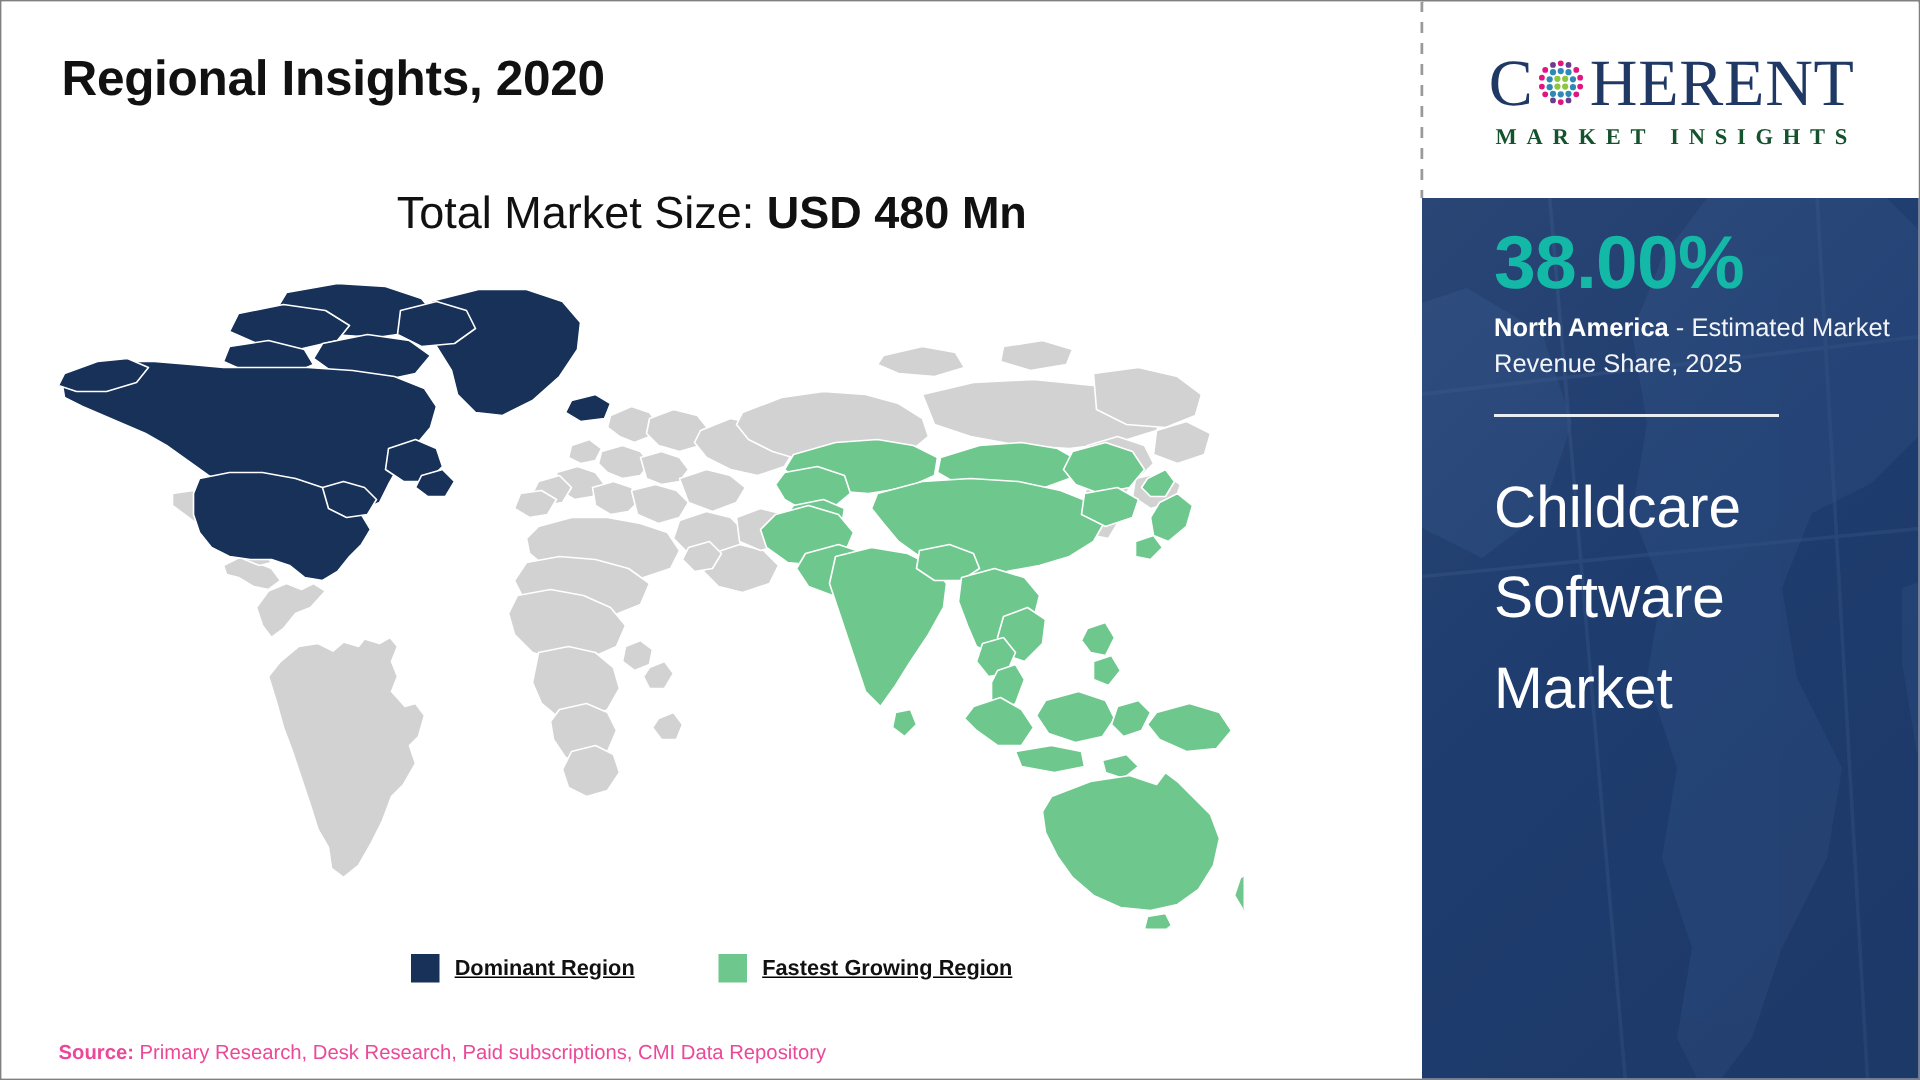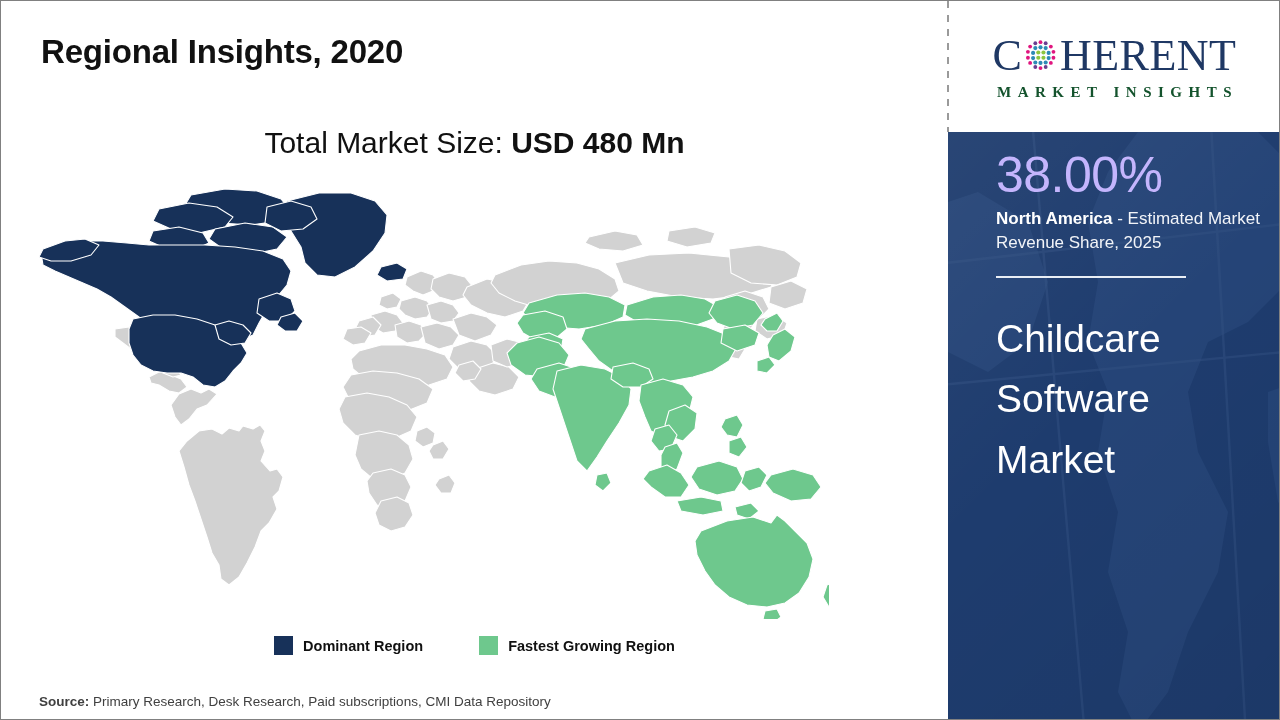--- a/index.html
+++ b/index.html
@@ -42,28 +42,28 @@
   }
   #map-wrap svg { width:100%; height:100%; display:block; }
 
   
   #legend {
     position:absolute; left:0; top:635px;
     width:947px;
     display:flex; justify-content:center; align-items:center;
     gap:56px;
   }
-  .legend-item { display:flex; align-items:center; gap:10px; }
+  .legend-item { display:flex; align-items:center; gap:10px;text-decoration:underline; }
   .legend-swatch { width:19px; height:19px; display:block; }
   .legend-label { font-size:14.5px; font-weight:bold; color:#111111; }
 
   
   #source-line {
     position:absolute; left:38px; top:693px;
-    font-size:13.5px; color:#404040;
+    font-size:13.5px; color:#ec4899;
   }
   #source-line .src-label { font-weight:bold; }
 
   
   #vertical-divider {
     position:absolute; left:946px; top:0;
     width:2px; height:131px;
     background:repeating-linear-gradient(to bottom,
       #9a9a9a 0px, #9a9a9a 7px, transparent 7px, transparent 14px);
   }
@@ -109,21 +109,21 @@
   #panel-watermark svg { width:100%; height:100%; display:block; }
   #panel-sheen {
     position:absolute; inset:0;
     background:linear-gradient(135deg, rgba(255,255,255,0.05) 0%, rgba(255,255,255,0) 45%, rgba(0,0,0,0.06) 100%);
     pointer-events:none;
   }
   #panel-content { position:absolute; left:48px; top:0; width:270px; }
 
   #share-value {
     margin-top:17px;
-    font-size:50px; font-weight:normal; color:#c4b5fd;
+    font-size:50px; font-weight:bold; color:#14b8a6;
     line-height:1.05; letter-spacing:-0.5px;
   }
   #share-caption {
     margin-top:5px;
     font-size:17px; color:#f2f4f8; line-height:1.42;
     width:268px;
   }
   #share-caption .region { font-weight:bold; color:#ffffff; }
   #panel-rule {
     margin-top:21px;

